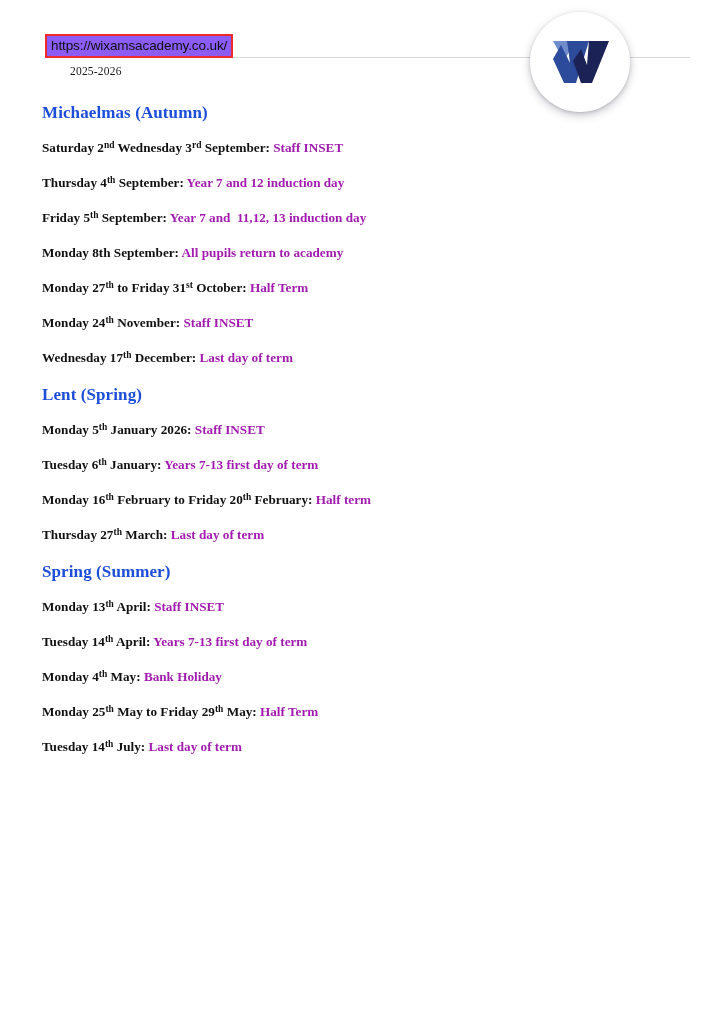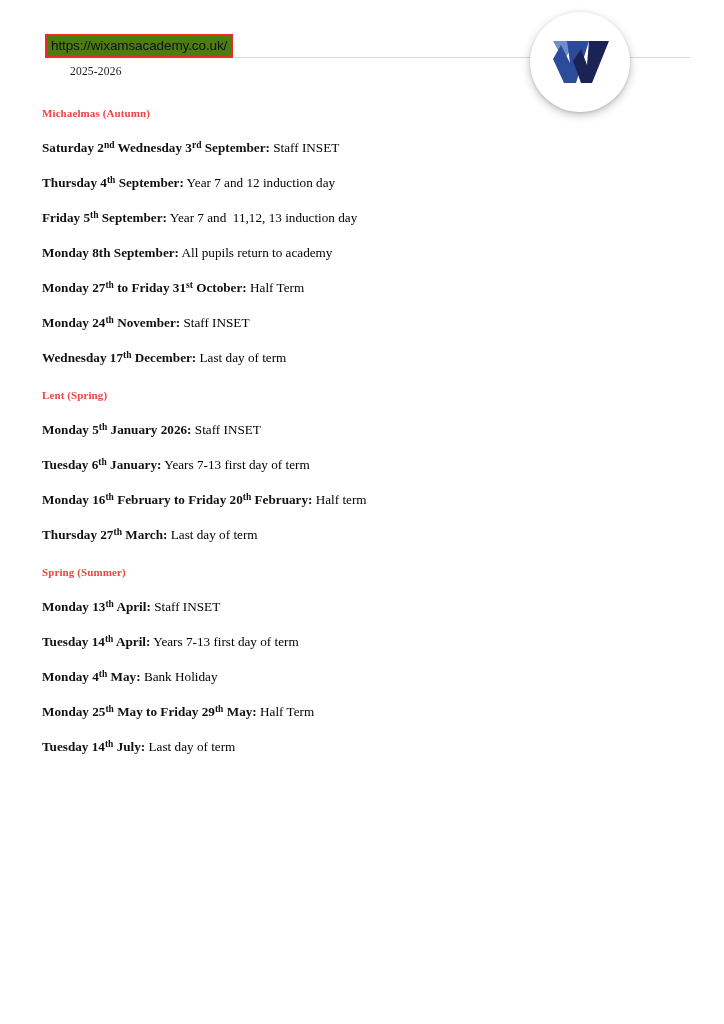--- a/index.html
+++ b/index.html
@@ -25,21 +25,21 @@
     background: #ffffff;
   }
 
   
   .url-chip {
     position: absolute;
     left: 45px;
     top: 34px;
     padding: 2px 4px 3px 4px;
     border: 2px solid #ef2a2a;
-    background: #4d7c0f;
+    background: #8b5cf6;
     font-family: "Liberation Sans", "DejaVu Sans", sans-serif;
     font-size: 13.5px;
     line-height: 15px;
     color: #101010;
     letter-spacing: -0.1px;
     white-space: nowrap;
     z-index: 40;
   }
 
   
@@ -97,39 +97,39 @@
     color: #1a1a1a;
   }
   .content {
     position: absolute;
     left: 42px;
     top: 104px;
     width: 620px;
   }
   h2.term-heading {
     margin: 0;
-    font-size: 11px;
+    font-size: 17px;
     font-weight: bold;
     line-height: 18px;
     letter-spacing: 0.1px;
-    color: #ef4444;
+    color: #1d4ed8;
   }
   .entry {
     font-size: 13.2px;
     line-height: 16px;
     color: #1a1a1a;
     white-space: pre-wrap;
   }
   .entry .lbl {
     font-weight: bold;
     color: #111111;
   }
   .entry .val {
-    font-weight: normal;
-    color: #000000;
+    font-weight: bold;
+    color: #a21caf;
   }
   sup {
     font-size: 0.72em;
     line-height: 0;
     vertical-align: 0.42em;
     font-weight: bold;
   }
 
   
   .sp-h1 { height: 18px; }

